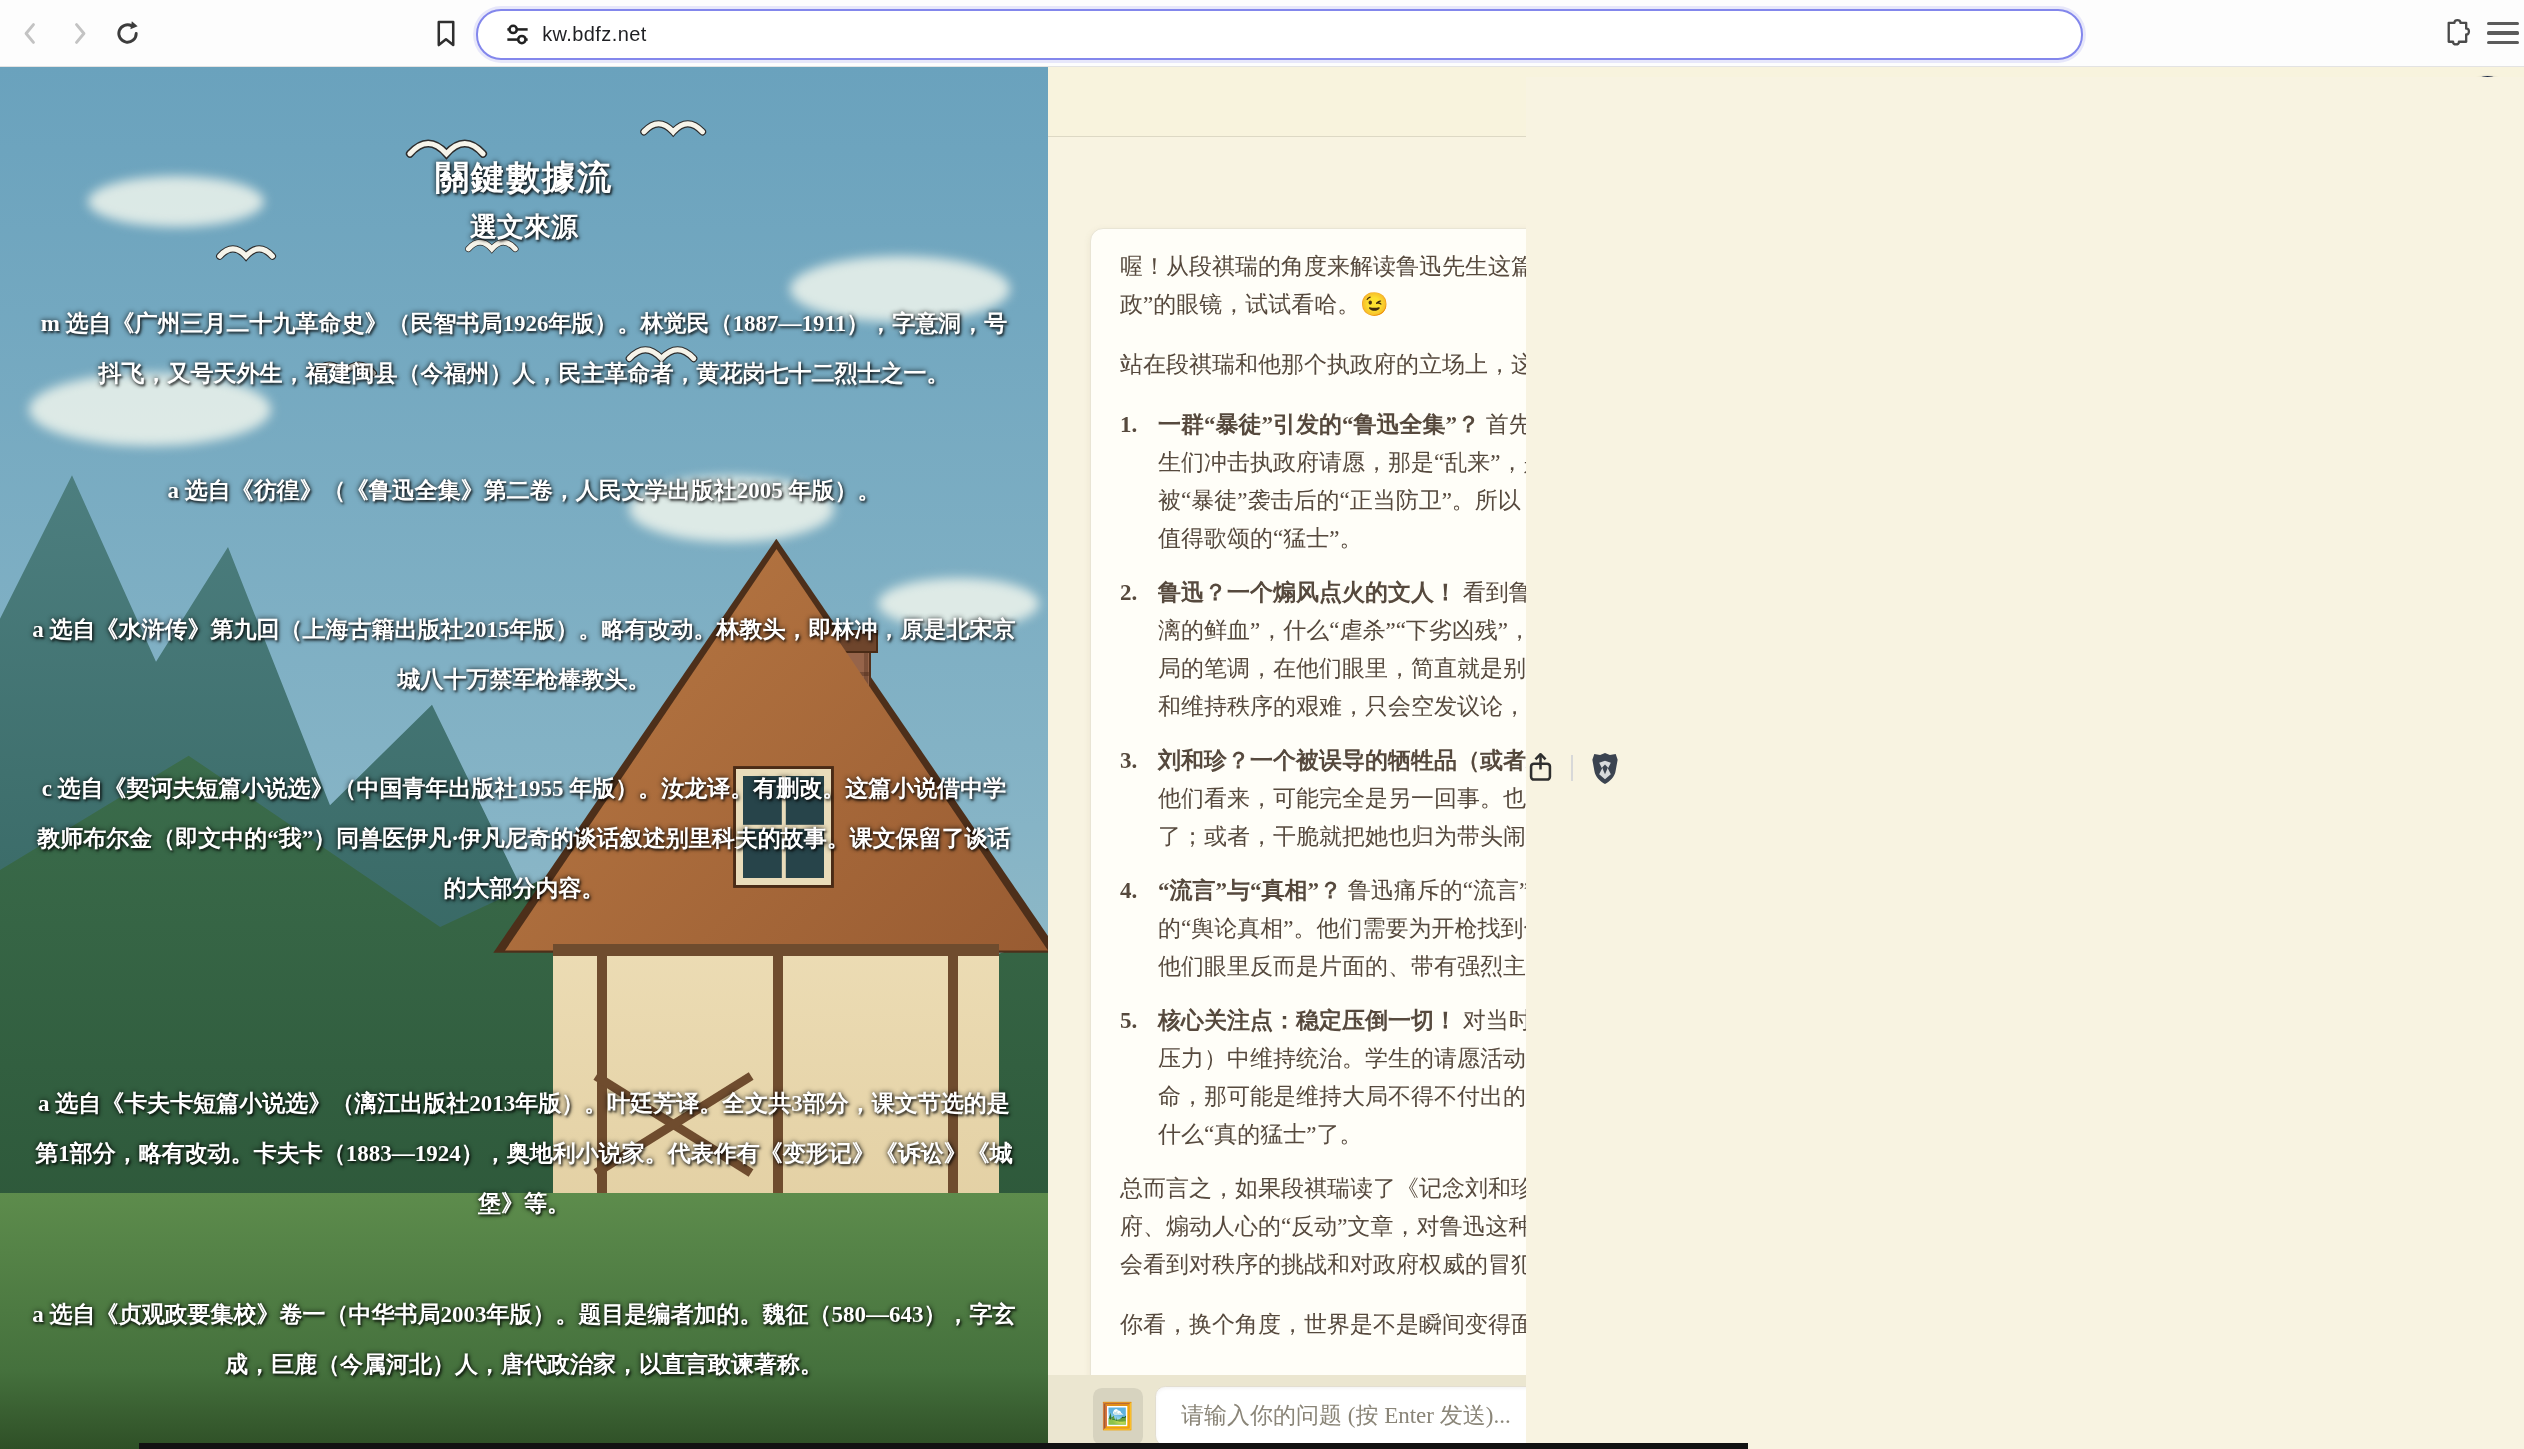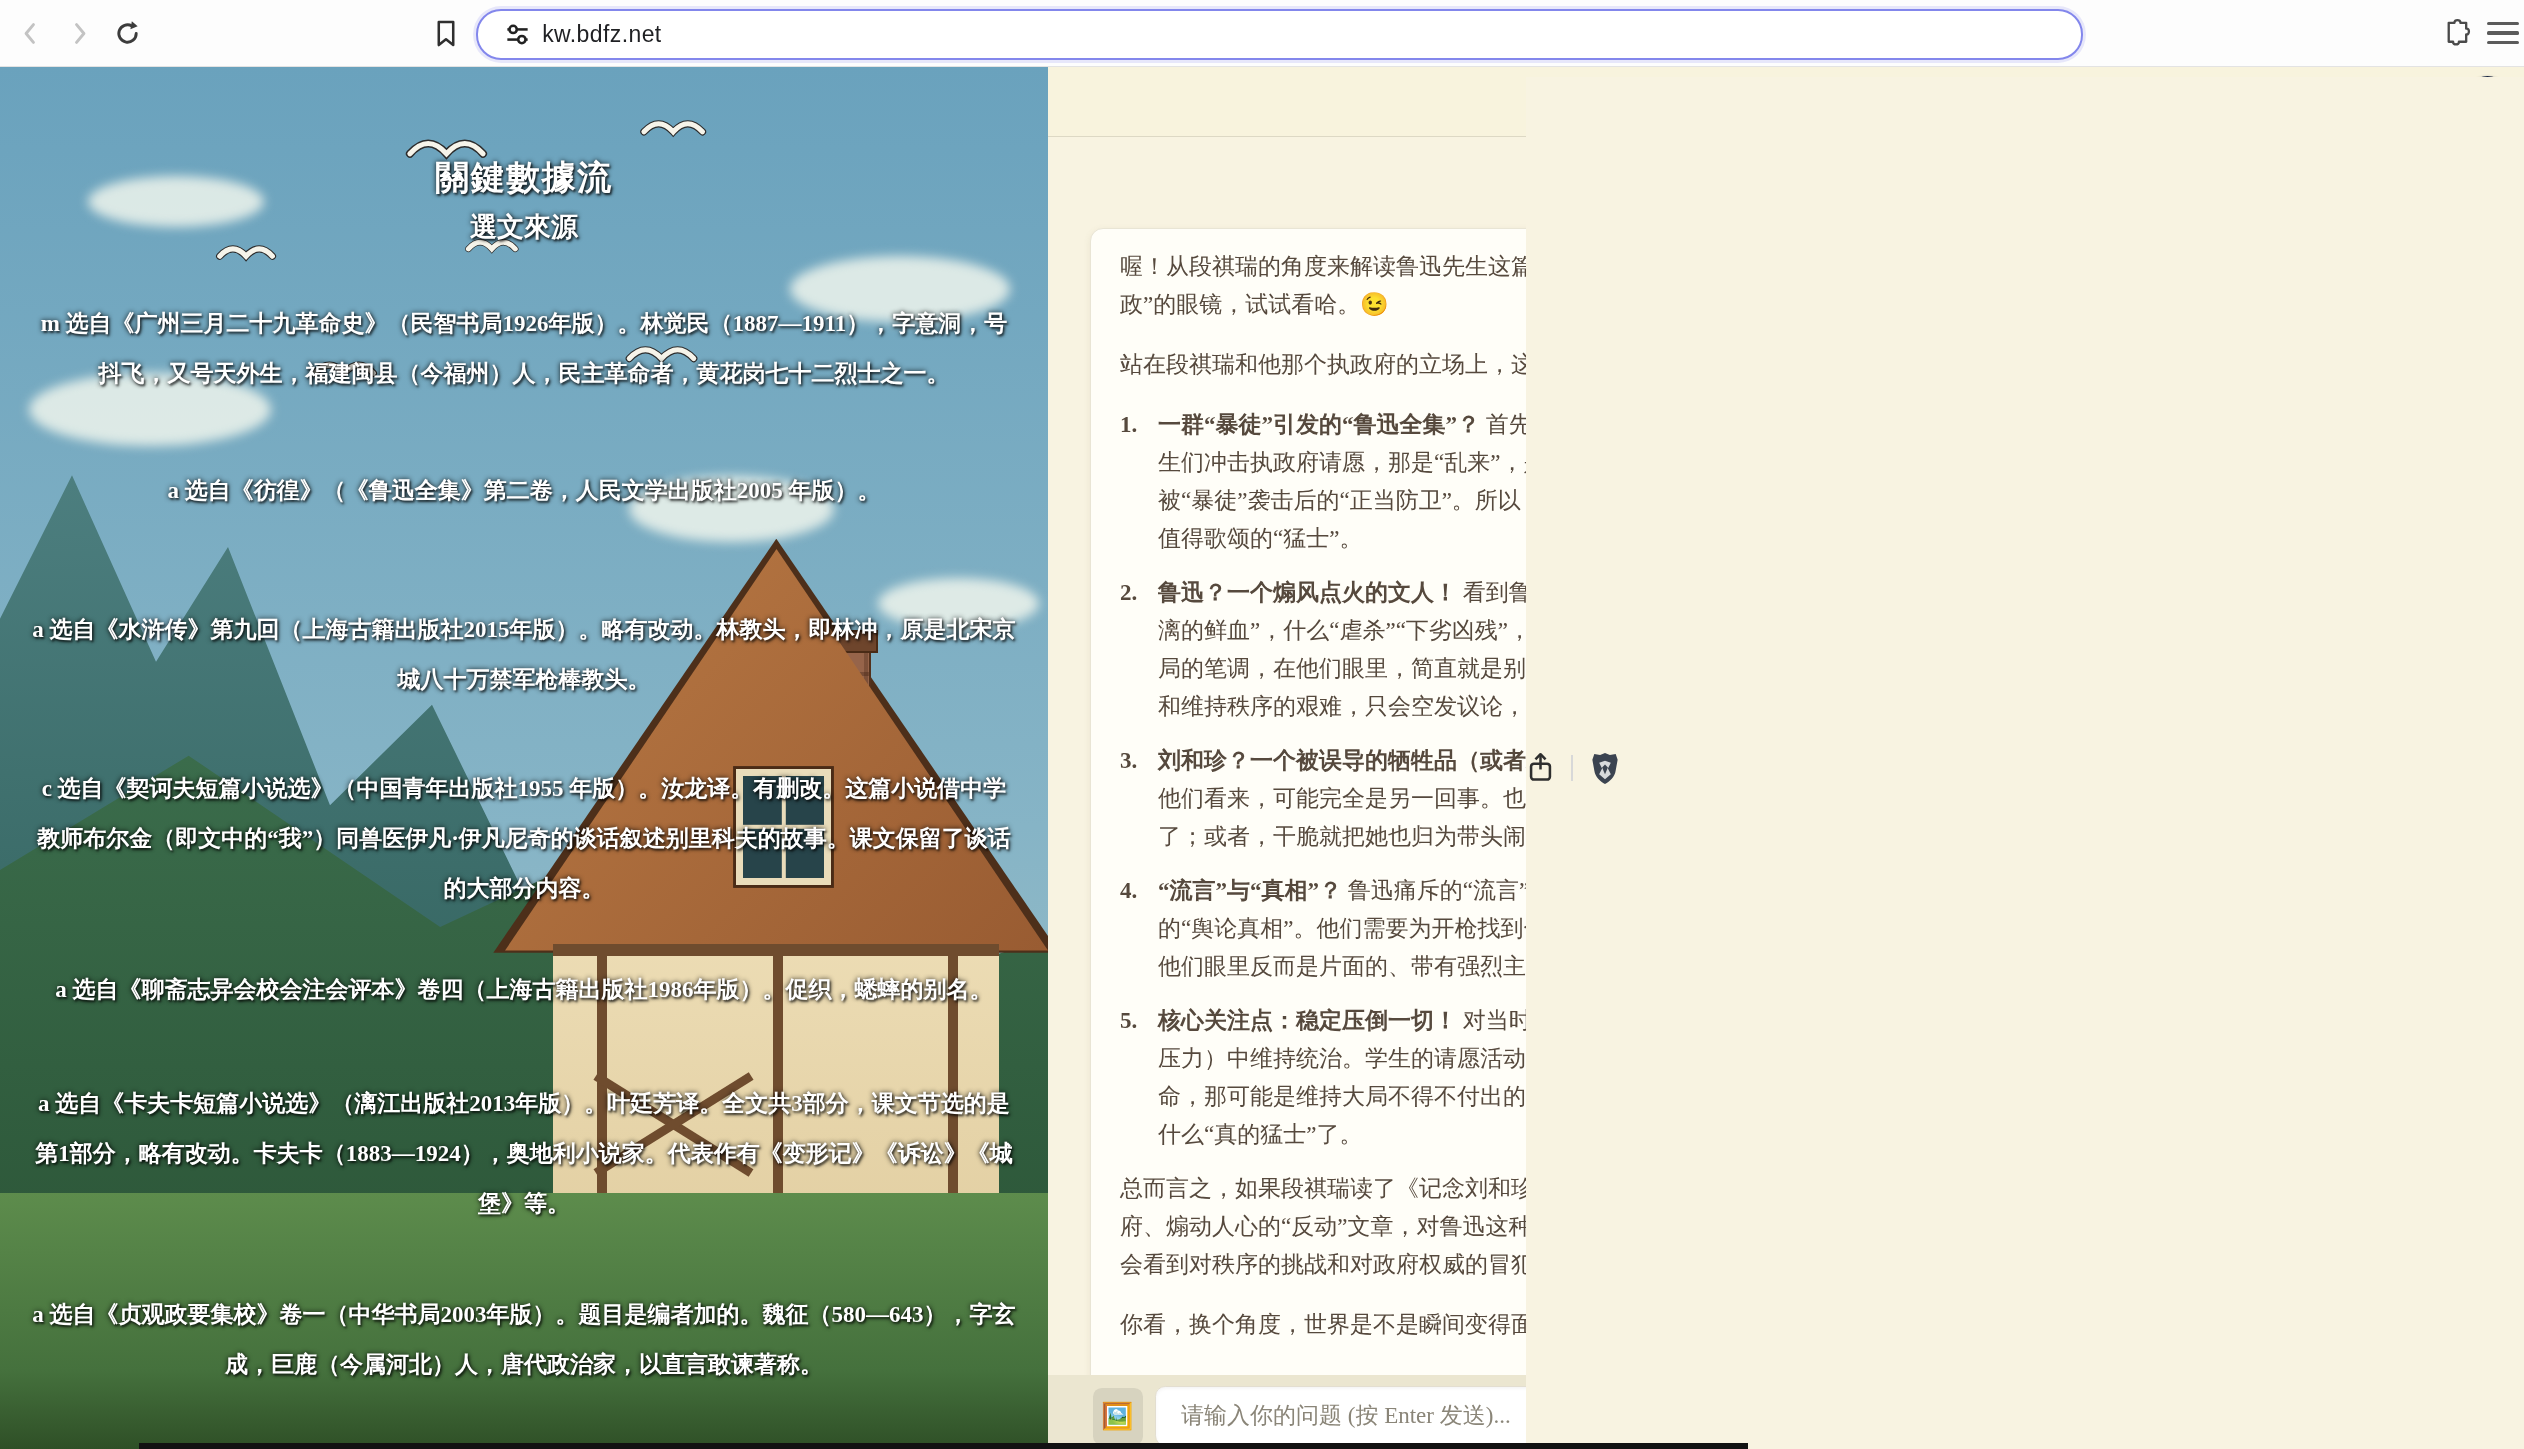--- a/index.html
+++ b/index.html
@@ -7,21 +7,21 @@
     width:2525px;height:1449px;position:relative;overflow:hidden;
     font-family:"Liberation Sans",sans-serif;background:#f8f3e0;
   }
   
   .topbar{position:absolute;left:0;top:0;width:2525px;height:66px;background:#fdfdfd;
     border-bottom:0.7px solid #e3e3e3;z-index:40;}
   .navbtn{position:absolute;top:13px;width:40px;height:40px;display:flex;align-items:center;justify-content:center;}
   .urlbar{position:absolute;left:476px;top:8.8px;width:1603px;height:47px;background:#ffffff;
     border:2.2px solid #8387ec;border-radius:25px;box-shadow:0 0 0 2.9px rgba(131,135,236,.18);
     display:flex;align-items:center;z-index:41;}
-  .url-text{font-size:23px;color:#1f2023;margin-left:10.2px;letter-spacing:0.4px;}
+  .url-text{font-size:20px;color:#1f2023;margin-left:10.2px;letter-spacing:0.4px;}
   .urlbar .right{position:absolute;right:17.6px;display:flex;align-items:center;gap:16px;}
   .vdiv{width:1.5px;height:26px;background:#d8d8d8;}
   .hamburger{position:absolute;left:2487px;top:22px;width:32px;height:22px;display:flex;flex-direction:column;justify-content:space-between;}
   .hamburger div{height:3.3px;background:#5b5b5b;border-radius:1.5px;}
   
   .left{position:absolute;left:0;top:66px;width:1048px;height:1383px;overflow:hidden;z-index:1;}
   .sky{position:absolute;inset:0;background:linear-gradient(#6aa2bd,#86b4c6 55%,#a7c6c8);}
   .cloud{position:absolute;background:rgba(238,244,236,.85);border-radius:50%;filter:blur(5.1px);}
   .mount1{position:absolute;left:0;top:395px;width:600px;height:717px;
     background:linear-gradient(#4d7f80,#2f5f59);
@@ -202,21 +202,20 @@
 
   <div class="grass"></div>
 
   <div class="ltext lsub">選文來源</div>
   <div class="ltext ltitle">關鍵數據流</div>
 
   <p class="src" style="top:233px">m 选自《广州三月二十九革命史》（民智书局1926年版）。林觉民（1887—1911），字意洞，号抖飞，又号天外生，福建闽县（今福州）人，民主革命者，黄花岗七十二烈士之一。</p>
   <p class="src" style="top:400px">a 选自《彷徨》（《鲁迅全集》第二卷，人民文学出版社2005 年版）。</p>
   <p class="src" style="top:539px">a 选自《水浒传》第九回（上海古籍出版社2015年版）。略有改动。林教头，即林冲，原是北宋京城八十万禁军枪棒教头。</p>
   <p class="src" style="top:698px">c 选自《契诃夫短篇小说选》（中国青年出版社1955 年版）。汝龙译。有删改。这篇小说借中学教师布尔金（即文中的“我”）同兽医伊凡·伊凡尼奇的谈话叙述别里科夫的故事。课文保留了谈话的大部分内容。</p>
-  <p class="src" style="top:899px">a 选自《聊斋志异会校会注会评本》卷四（上海古籍出版社1986年版）。促织，蟋蟀的别名。</p>
   <p class="src" style="top:1013px">a 选自《卡夫卡短篇小说选》（漓江出版社2013年版）。叶廷芳译。全文共3部分，课文节选的是第1部分，略有改动。卡夫卡（1883—1924），奥地利小说家。代表作有《变形记》《诉讼》《城堡》等。</p>
   <p class="src" style="top:1224px">a 选自《贞观政要集校》卷一（中华书局2003年版）。题目是编者加的。魏征（580—643），字玄成，巨鹿（今属河北）人，唐代政治家，以直言敢谏著称。</p>
 </div>
 
 <div class="right">
   <div class="chead">
     <div class="ctitle">課文 with AI / by suen</div>
     <div class="avatar"></div>
   </div>
 

